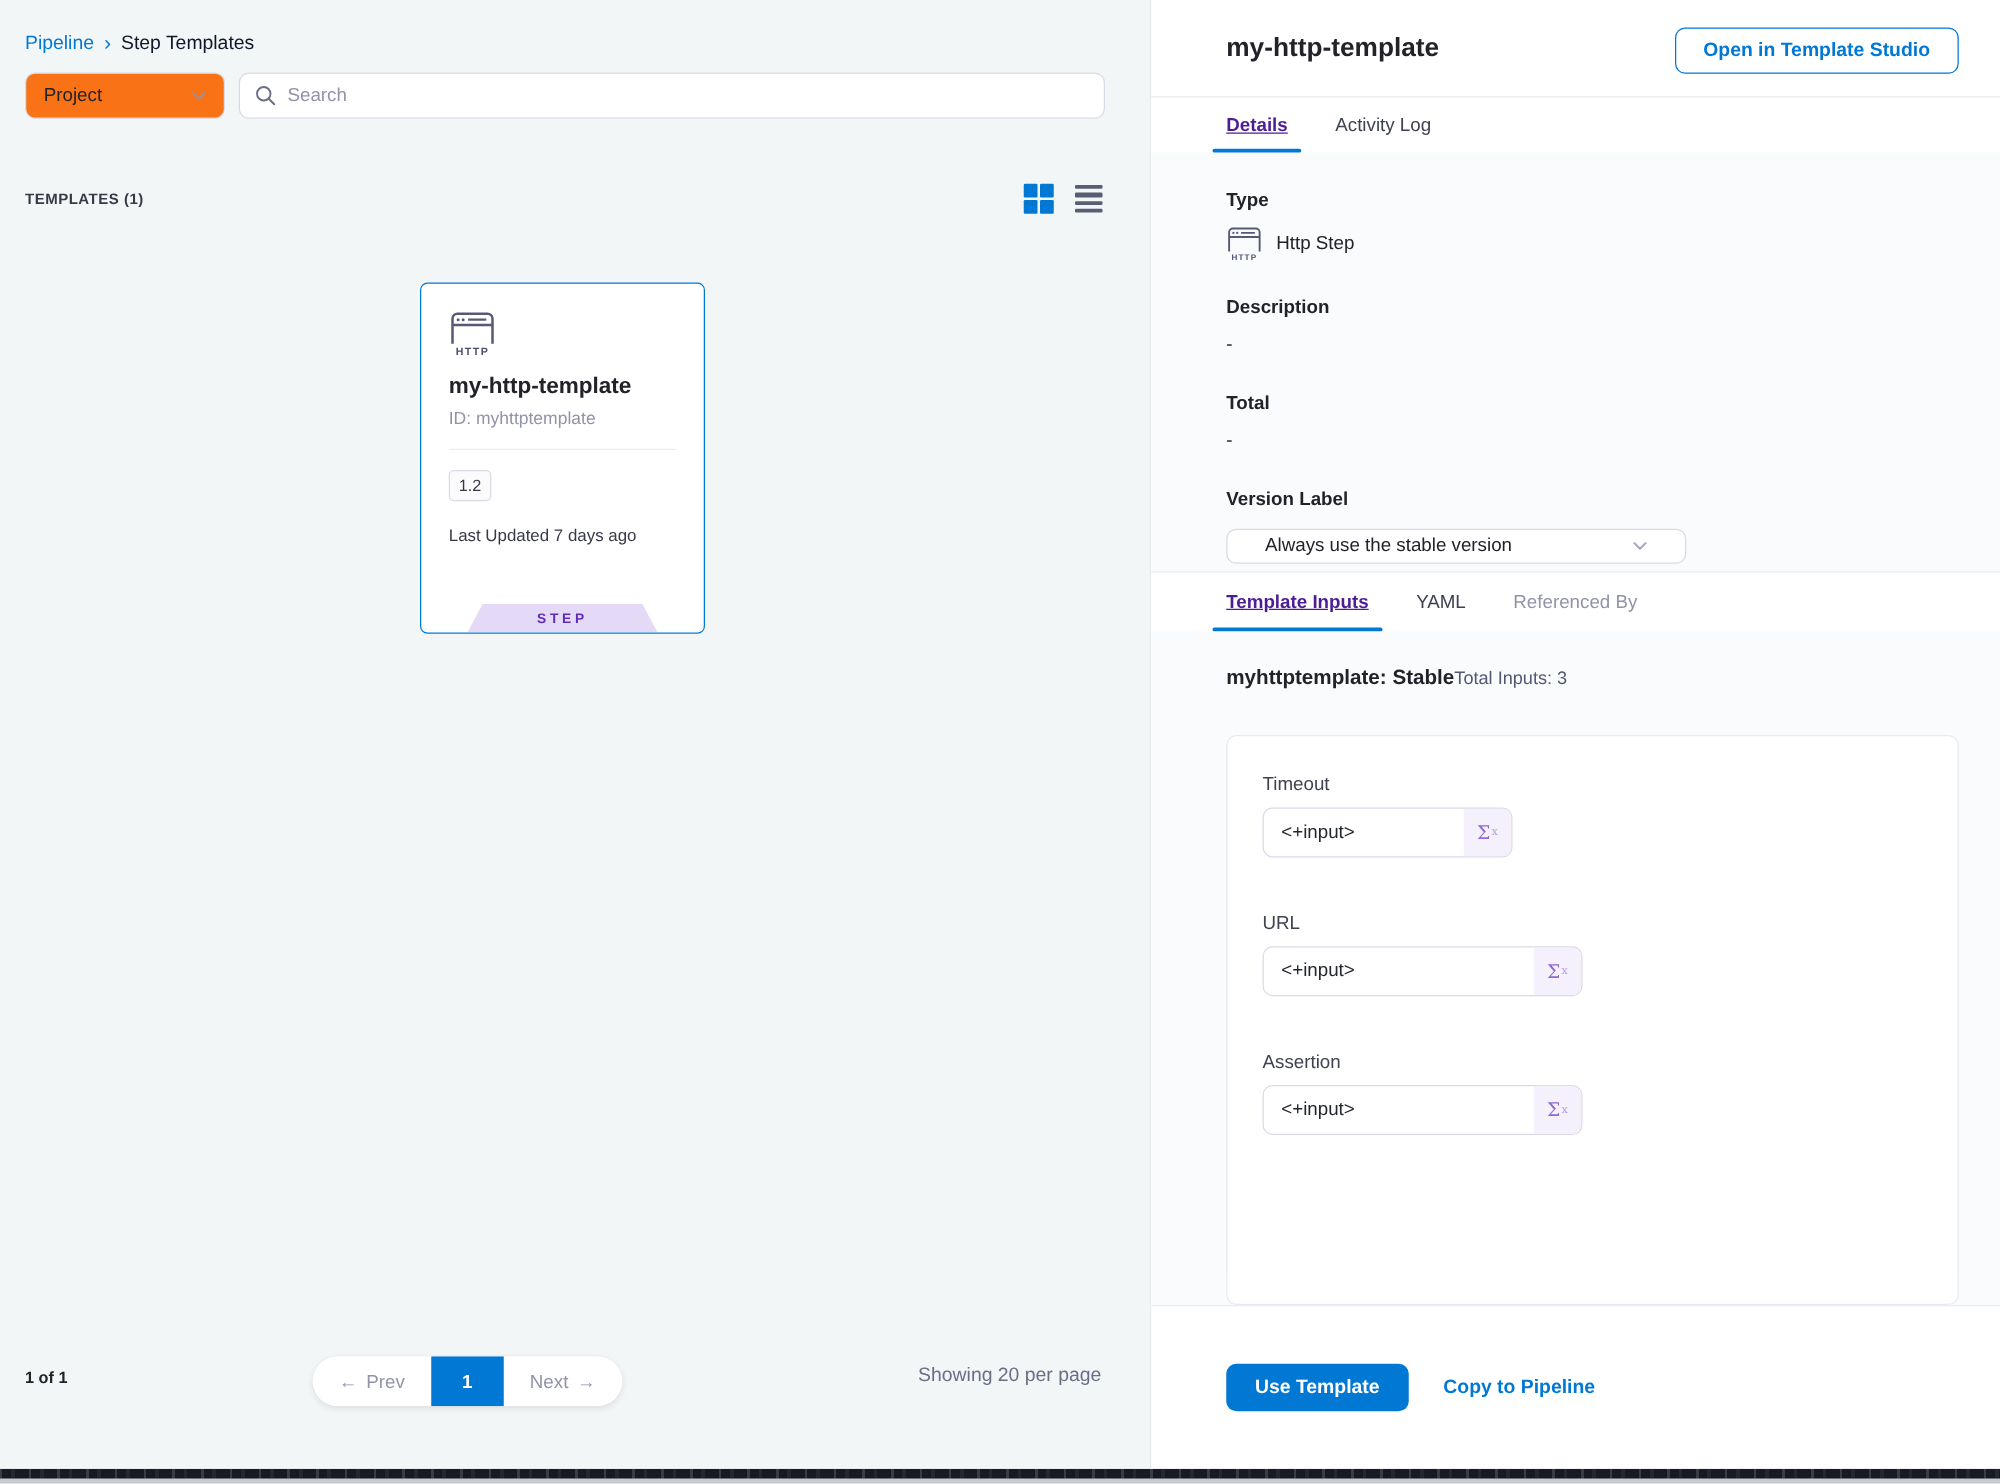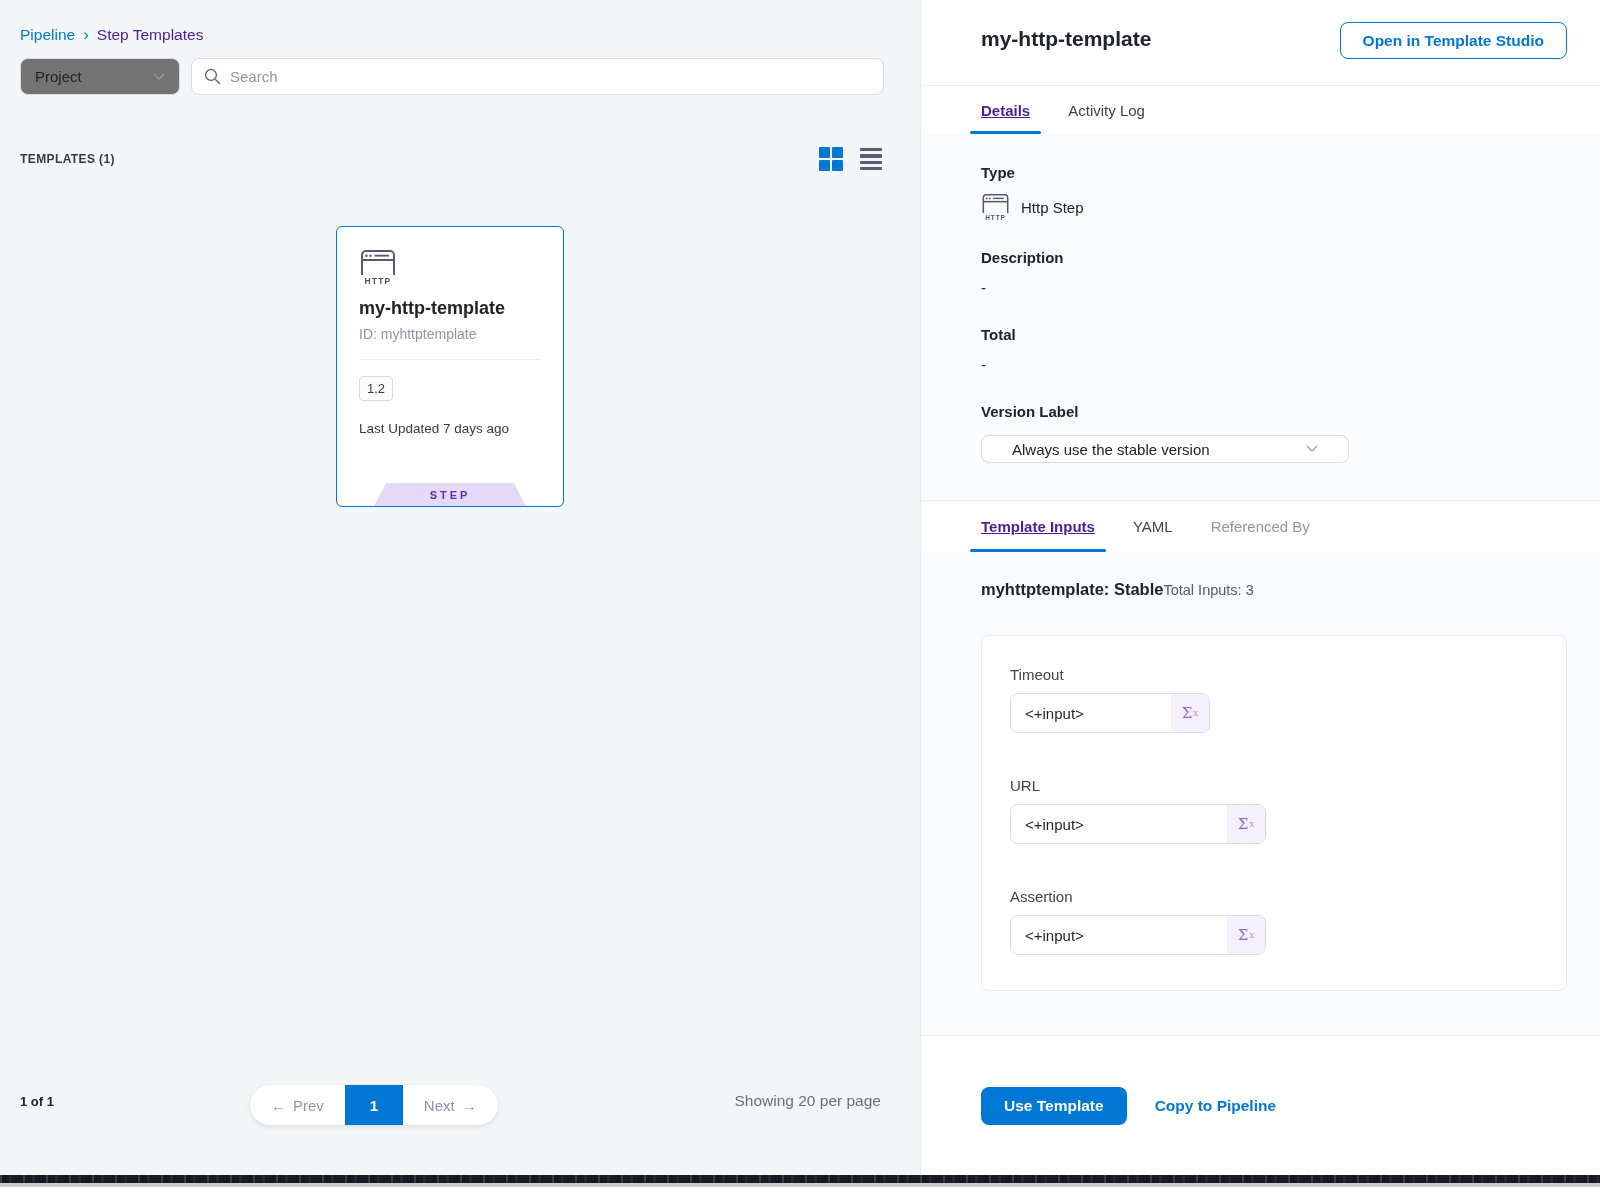--- a/index.html
+++ b/index.html
@@ -8,24 +8,24 @@
 
   .stage { display:flex; width:1600px; height:1175px; }
 
   
   .left-panel { position:relative; width:920px; height:100%; background:#f2f6f7; }
   .lp-pad { padding:0 36px 0 20px; }
 
   .breadcrumb { padding-top:26px; font-size:15.5px; display:flex; align-items:center; gap:8px; }
   .bc-link { color:#0278d5; text-decoration:none; cursor:pointer; }
   .bc-sep { color:#0278d5; font-size:17px; line-height:1; transform:translateY(-1px); }
-  .bc-current { color:#4c1d95; }
+  .bc-current { color:#0f172a; }
 
   .filters-row { margin-top:14px; display:flex; gap:11px; }
-  .scope-select { width:160px; height:37px; background:#737373; border:1px solid #d9dae5; border-radius:8px;
+  .scope-select { width:160px; height:37px; background:#f97316; border:1px solid #d9dae5; border-radius:8px;
     display:flex; align-items:center; justify-content:space-between; padding:12px 14px; cursor:pointer; }
   .scope-select span { font-size:15px; color:#22222a; }
   .search-box { flex:1; height:37px; background:#fff; border:1px solid #d9dae5; border-radius:8px;
     display:flex; align-items:center; padding:0 12px; gap:9px; }
   .search-box input { border:none; outline:none; flex:1; font-size:15px; color:#22222a;
     font-family:"Liberation Sans", sans-serif; background:transparent; }
   .search-box input::placeholder { color:#9293a9; }
 
   .list-header-row { margin-top:52px; display:flex; align-items:center; justify-content:space-between; }
   .list-count { font-size:12px; font-weight:700; letter-spacing:.4px; color:#383946; }
@@ -81,21 +81,21 @@
   .dash-value { margin-top:13px; font-size:15px; color:#22222a; }
   .gap28 { margin-top:28px; } .gap30 { margin-top:30px; }
   .version-select { margin-top:15px; width:368px; height:28px; background:#fff; border:1px solid #d9dae5; border-radius:8px;
     display:flex; align-items:center; justify-content:space-between; padding:0 30px; cursor:pointer; }
   .version-select span { font-size:15px; color:#22222a; }
 
   .inputs-body { flex:1; background:#fafbfc; padding:28px 33px 0 60px; }
   .inputs-header-row { display:flex; align-items:baseline; }
   .inputs-header { font-size:16.5px; font-weight:700; color:#22222a; }
   .total-inputs { font-size:14.5px; color:#545771; }
-  .inputs-card { margin-top:36px; height:356px; background:#fff; border:1px solid #e9eaf1; border-radius:8px; padding:30px 28px; }
+  .inputs-card { margin-top:36px; height:456px; background:#fff; border:1px solid #e9eaf1; border-radius:8px; padding:30px 28px; }
   .input-field { margin-bottom:44px; }
   .input-field:last-child { margin-bottom:0; }
   .input-label { font-size:15px; color:#3f4250; }
   .input-box { margin-top:10px; height:40px; border:1px solid #d9dae5; border-radius:8px; background:#fff;
     display:flex; align-items:stretch; overflow:hidden; }
   .input-box.w200 { width:200px; } .input-box.w256 { width:256px; }
   .input-value { flex:1; display:flex; align-items:center; padding-left:14px; font-size:15px; color:#22262f; }
   .sigma-btn { width:38px; background:#f5f1fc; display:flex; align-items:center; justify-content:center;
     color:#9069d8; font-size:15px; cursor:pointer; font-family:"DejaVu Serif", serif; }
   .sigma-btn sup { font-size:9px; margin-left:1px; color:#b39ae6; }

